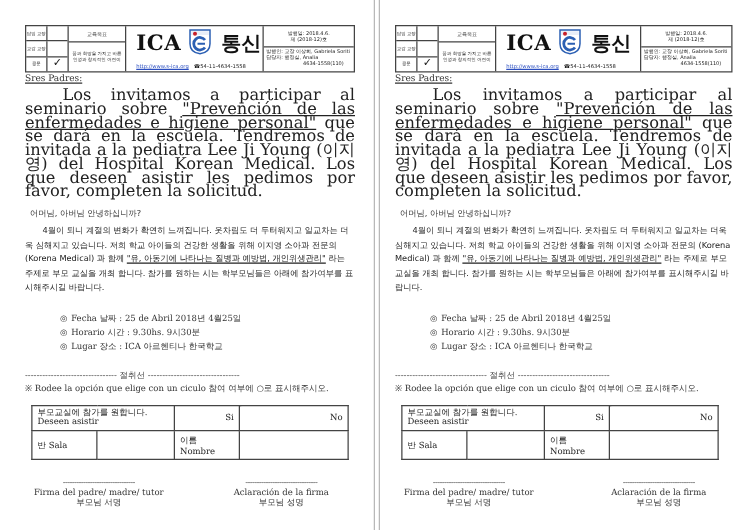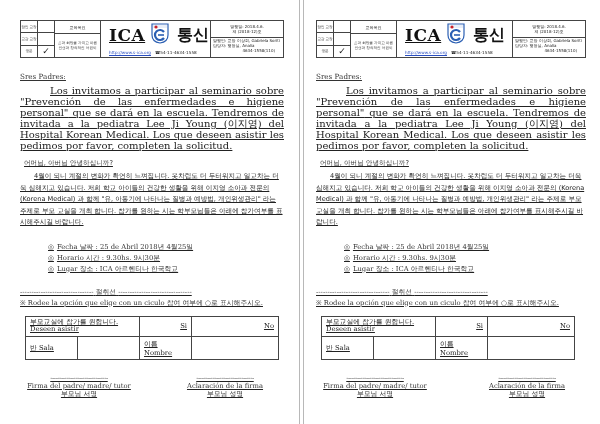--- a/index.html
+++ b/index.html
@@ -19,36 +19,36 @@
   .hdr-approve .row:last-child { border-bottom: none; }
   .hdr-approve .lbl { width: 17px; border-right: 1px solid #444; font-size: 3.5px; line-height: 4px;
                       display: flex; align-items: center; justify-content: center; text-align: center; }
   .hdr-approve .val { flex: 1; font-size: 9px; display: flex; align-items: center; justify-content: center; line-height: 1; }
 
   .hdr-goal { width: 46px; border-right: 1px solid #444; display: flex; flex-direction: column; }
   .hdr-goal .t { height: 13px; border-bottom: 1px solid #444; font-size: 4px; display:flex; align-items:center; justify-content:center; }
   .hdr-goal .b { flex: 1; font-size: 3.6px; line-height: 4.5px; display:flex; align-items:center; justify-content:center; text-align:center; padding: 0 1px; }
 
   .hdr-logo { flex: 1; border-right: 1px solid #444; position: relative; }
-  .hdr-logo .ica { position: absolute; left: 8px; top: 4px; font-family: "DejaVu Serif", serif; font-weight: bold; font-size: 17px; color: #111; letter-spacing: 0.5px; text-decoration: underline; }
+  .hdr-logo .ica { position: absolute; left: 8px; top: 4px; font-family: "DejaVu Serif", serif; font-weight: bold; font-size: 17px; color: #111; letter-spacing: 0.5px; }
   .hdr-logo .emblem { position: absolute; left: 50px; top: 2px; width: 18px; height: 21px; }
   .hdr-logo .tongsin { position: absolute; left: 76px; top: 4px; font-weight: bold; font-size: 16px; color: #111; font-family: "DejaVu Sans", sans-serif; }
   .hdr-logo .url { position: absolute; left: 8px; bottom: 2px; font-size: 4.2px; color: #2a4ec0; text-decoration: underline; }
   .hdr-logo .tel { position: absolute; left: 54px; bottom: 2px; font-size: 4.2px; color: #222; }
 
   .hdr-info { width: 72px; display: flex; flex-direction: column; font-size: 4px; }
   .hdr-info .top { height: 17px; border-bottom: 1px solid #444; display:flex; flex-direction:column; align-items:center; justify-content:center; line-height: 5px; }
   .hdr-info .bot { flex:1; padding: 1px 2px; line-height: 4.8px; }
   .hdr-info .bot .r { text-align: right; padding-right: 6px; }
 
   
-  .content { position: absolute; left: 20px; top: 72px; width: 264px; text-decoration: underline; }
+  .content { position: absolute; left: 20px; top: 58px; width: 264px; }
   .page.right .content { left: 12px; width: 270px; }
   .salut { font-size: 7.2px; text-decoration: underline; color: #333; margin-bottom: 4px; }
-  .es-para { font-size: 10px; line-height: 11px; text-align: justify; text-indent: 30px; color: #222; }
+  .es-para { font-size: 13px; line-height: 11px; text-align: justify; text-indent: 30px; color: #222; }
   .u { text-decoration: underline; }
 
   .kr-greet { font-family: "DejaVu Sans", sans-serif; font-size: 6.6px; margin-top: 8px; margin-left: 4px; color: #333; }
   .kr-para { font-family: "DejaVu Sans", sans-serif; font-size: 6.6px; line-height: 11.5px; text-indent: 14px; margin-top: 3px; color: #222; }
 
   .details { margin-top: 13px; margin-left: 28px; font-size: 6.8px; line-height: 11px; color: #333; }
   .details .sym { margin-right: 3px; }
 
   .cutline { margin-top: 12px; font-size: 6.8px; color: #444; white-space: nowrap; overflow: hidden; text-align: left; letter-spacing: 0px; }
   .instr { font-size: 6.8px; margin-top: 1px; color: #333; white-space: nowrap; }

